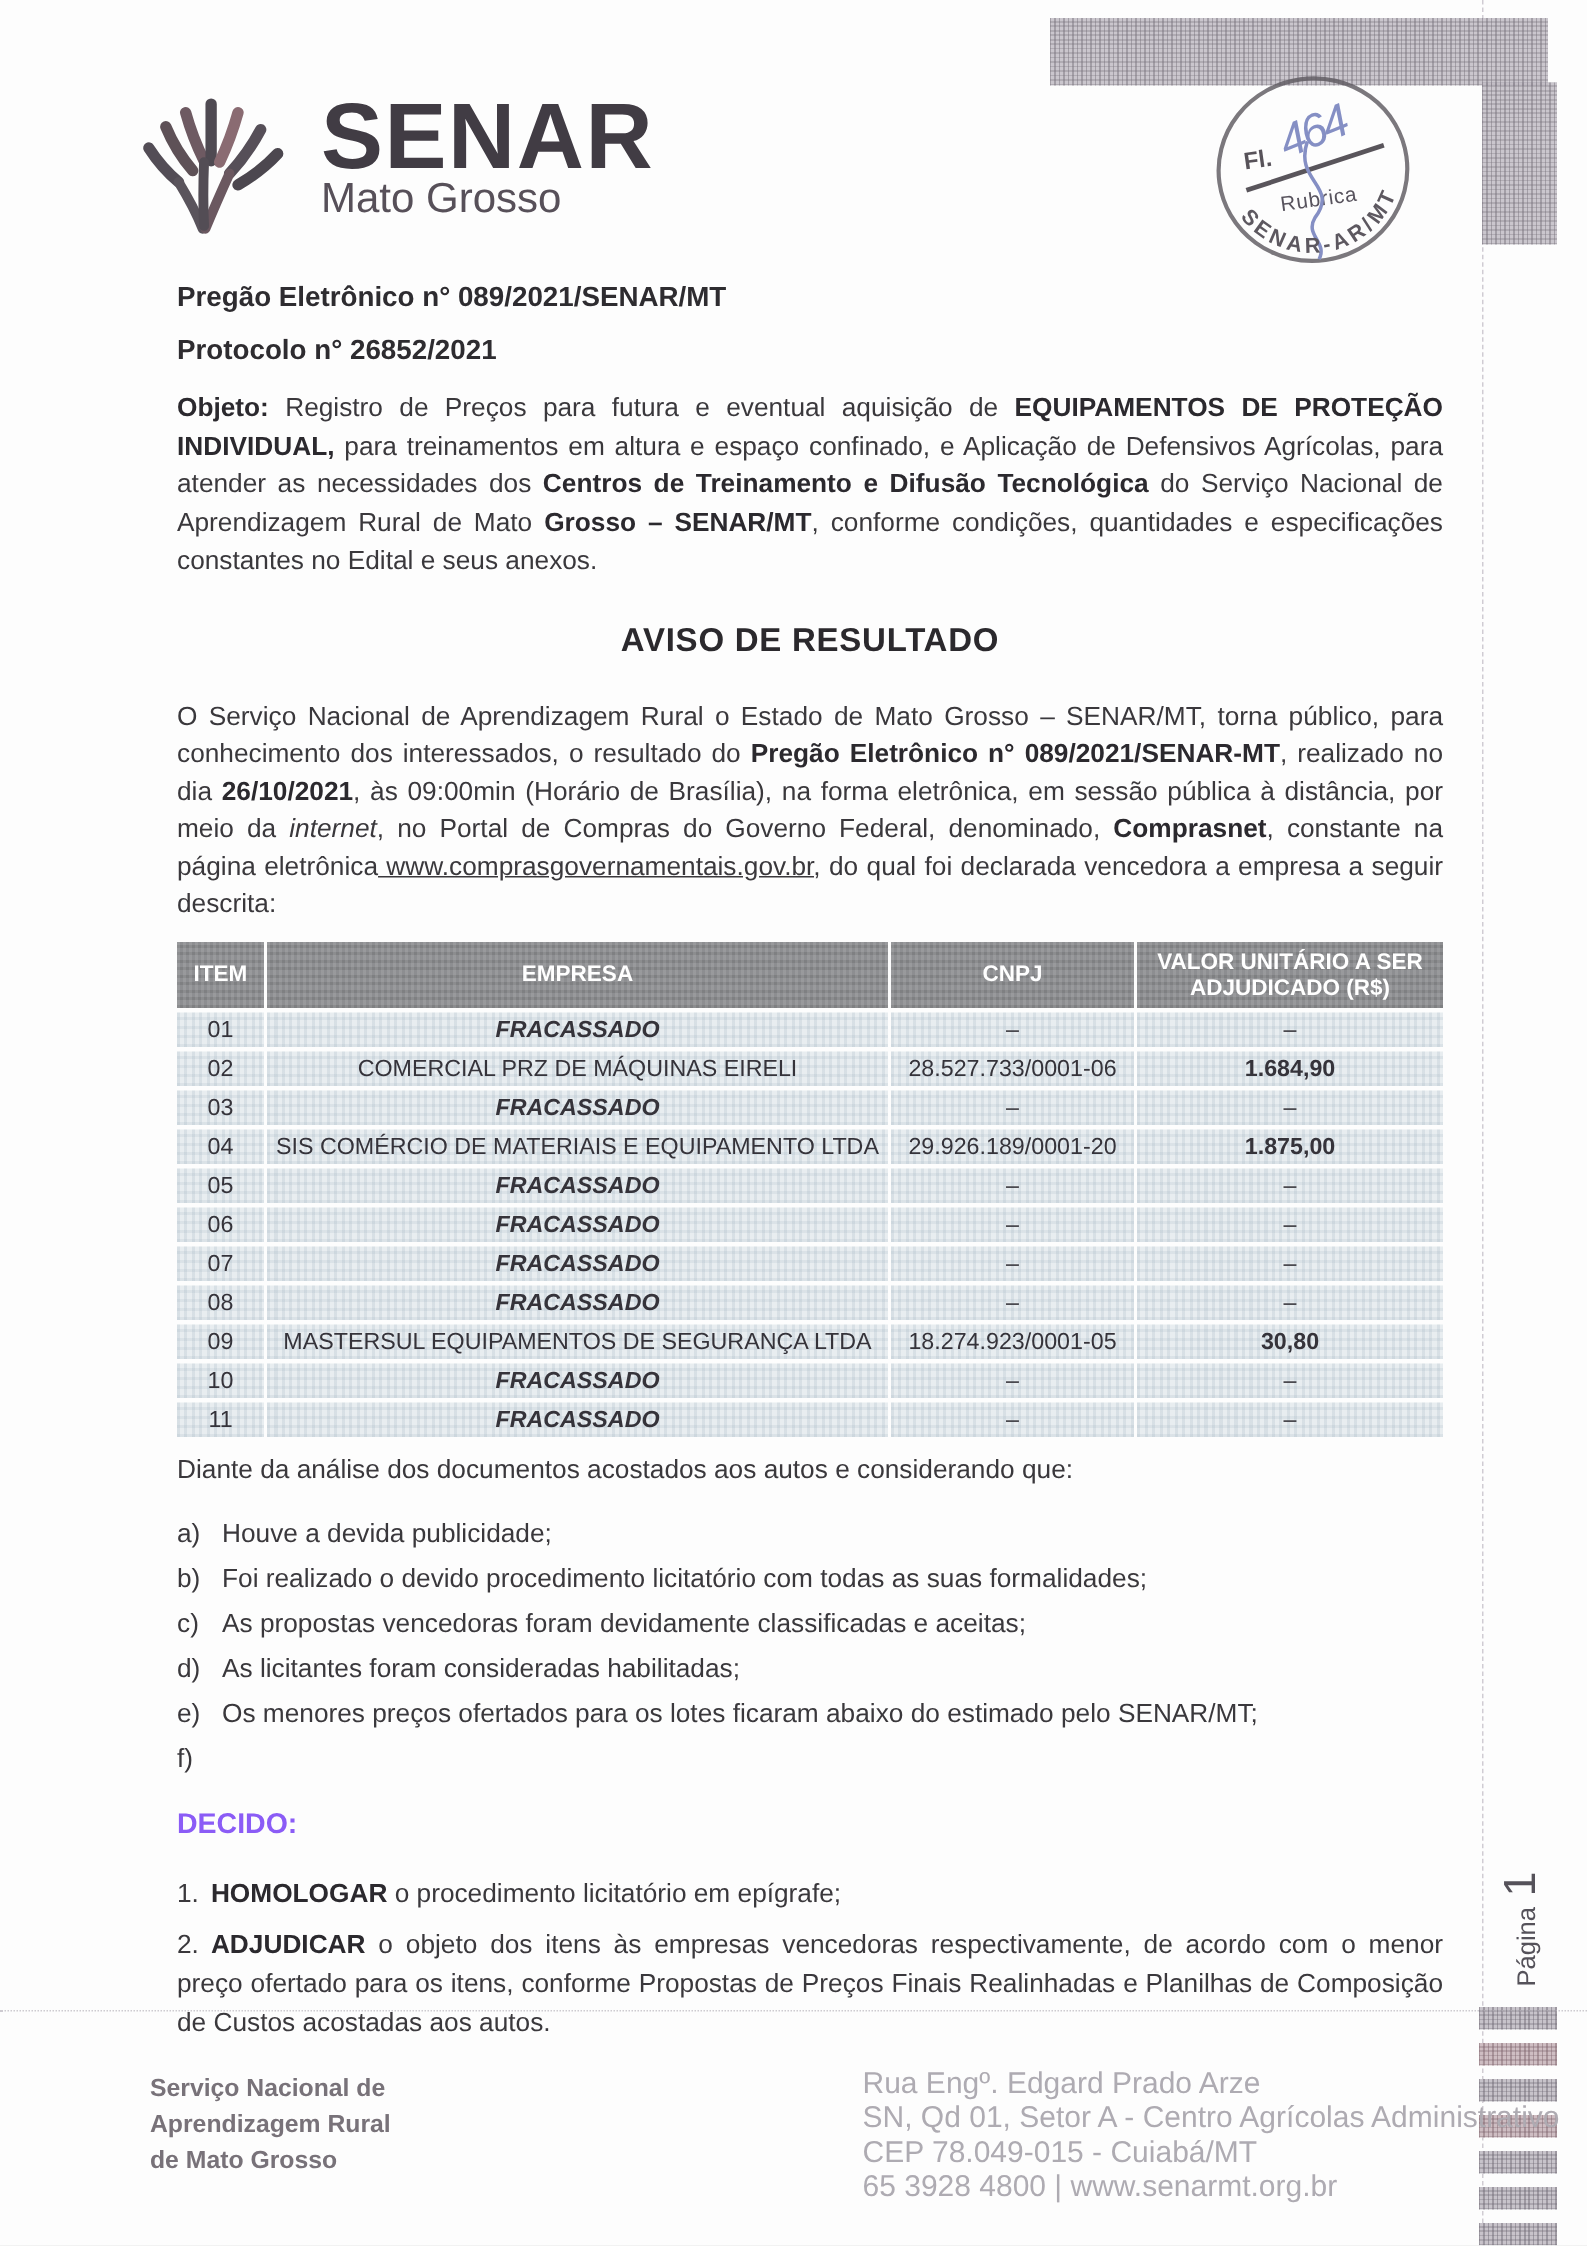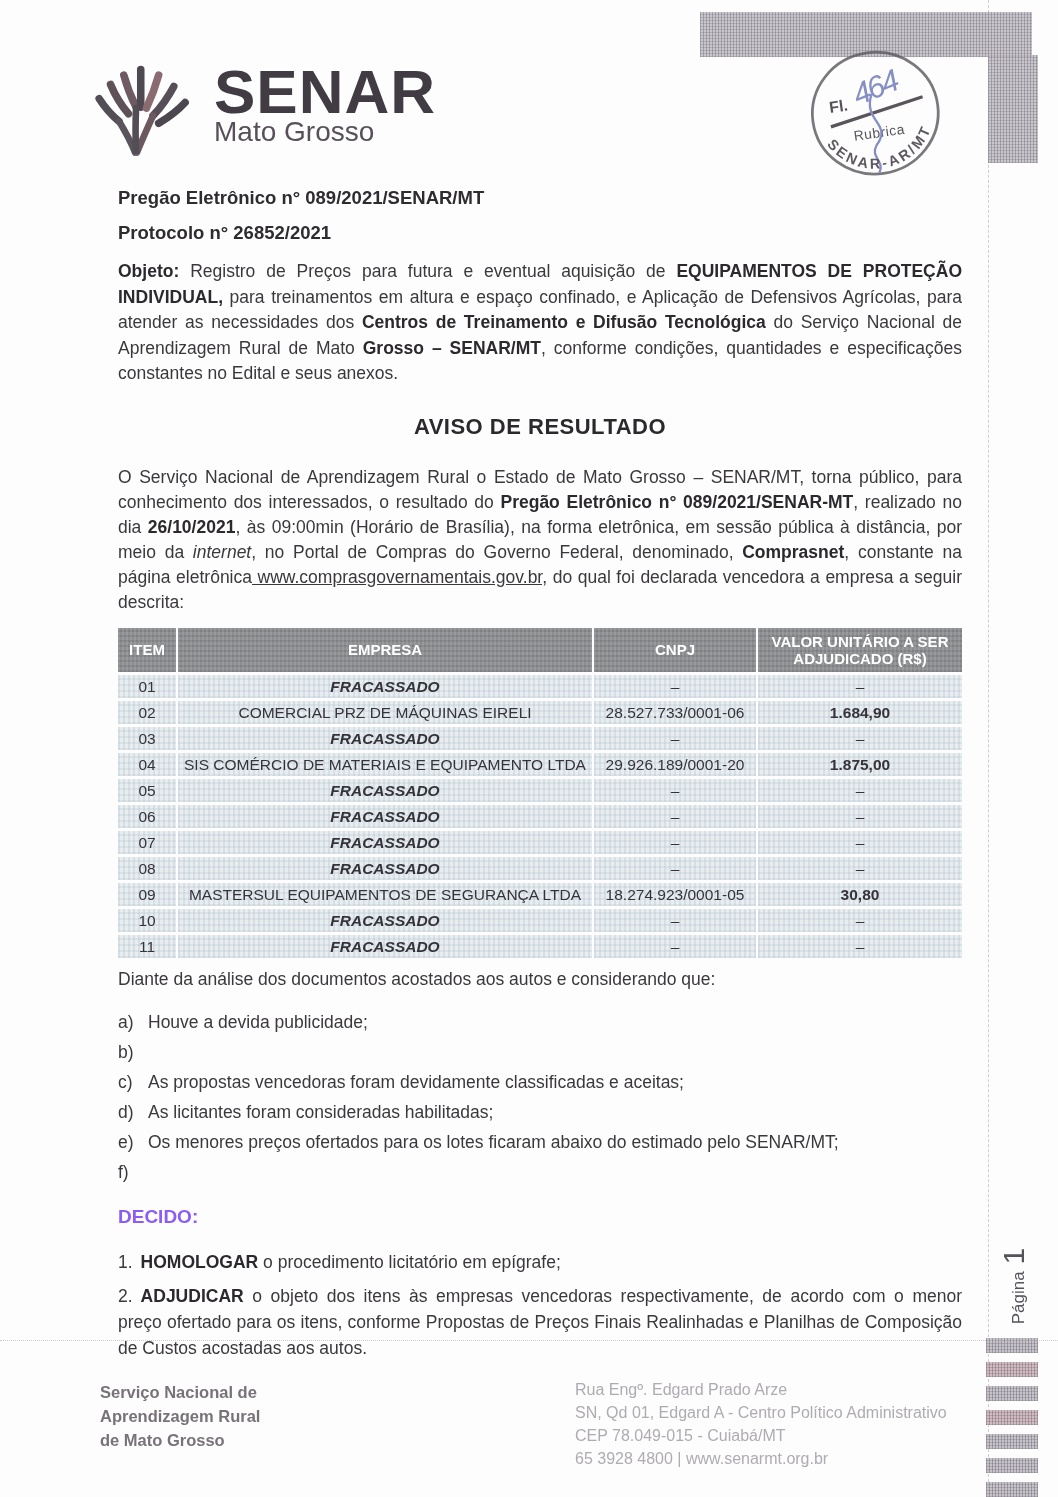--- a/index.html
+++ b/index.html
@@ -72,21 +72,21 @@
   
   .cons-intro{margin-top:6px;font-size:17.5px;line-height:25px;}
   .cons-item{margin-top:4px;font-size:17.5px;line-height:26px;display:flex;}
   .cons-item .lbl{width:30px;flex:0 0 30px;}
   .decido{font-size:19px;font-weight:700;color:#8b5cf6;line-height:26px;}
   .dec-item{margin-top:8px;font-size:17.5px;line-height:26px;text-align:justify;}
   .dec-item .num{margin-right:8px;}
   
   .footer-sep{position:absolute;left:0;top:1340px;width:100%;border-top:1px dotted #b9b5bd;opacity:.7;}
   .footer-left{position:absolute;left:100px;top:1380px;font-size:16.5px;line-height:24px;color:#787279;font-weight:600;}
-  .footer-right{position:absolute;left:575px;top:1378px;font-size:16px;line-height:23px;color:#aeabb2;}
+  .footer-right{position:absolute;left:575px;top:1378px;font-size:20px;line-height:23px;color:#aeabb2;}
 </style>
 </head>
 <body>
 
 <div class="page">
 
   <div class="scan-vline"></div>
   <div class="scan-band-top tex"></div>
   <div class="scan-block-right tex"></div>
   <div class="scan-bars">
@@ -240,20 +240,21 @@
     </table>
 
     <p class="cons-intro">Diante da análise dos documentos acostados aos autos e considerando que:</p>
 
     <div class="cons-item">
       <span class="lbl">a)</span>
       <span>Houve a devida publicidade;</span>
     </div>
     <div class="cons-item">
       <span class="lbl">b)</span>
+      <span>Foi realizado o devido procedimento licitatório com todas as suas formalidades;</span>
     </div>
     <div class="cons-item">
       <span class="lbl">c)</span>
       <span>As propostas vencedoras foram devidamente classificadas e aceitas;</span>
     </div>
     <div class="cons-item">
       <span class="lbl">d)</span>
       <span>As licitantes foram consideradas habilitadas;</span>
     </div>
     <div class="cons-item">
@@ -275,18 +276,18 @@
   </div>
 
   <div class="footer-sep"></div>
   <div class="footer-left">
     <div>Serviço Nacional de</div>
     <div>Aprendizagem Rural</div>
     <div>de Mato Grosso</div>
   </div>
   <div class="footer-right">
     <div>Rua Engº. Edgard Prado Arze</div>
-    <div>SN, Qd 01, Edgard A - Centro Político Administrativo</div>
+    <div>SN, Qd 01, Setor A - Centro Agrícolas Administrativo</div>
     <div>CEP 78.049-015 - Cuiabá/MT</div>
     <div>65 3928 4800 | www.senarmt.org.br</div>
   </div>
 
 </div>
 
 </body></html>

